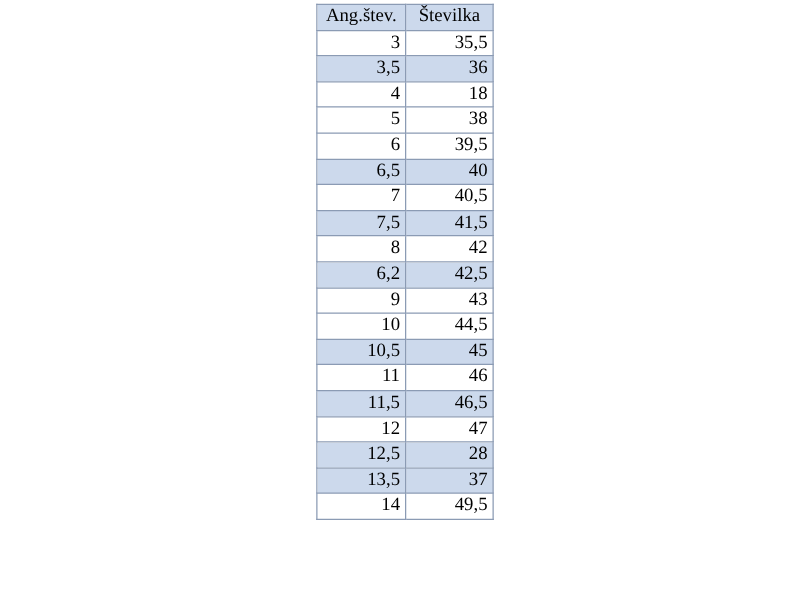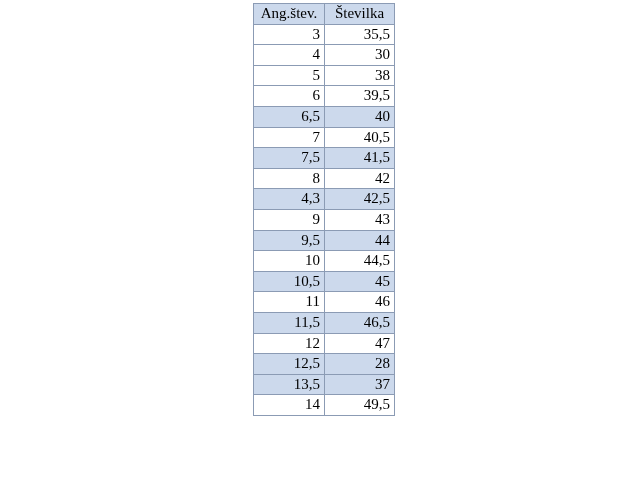--- a/index.html
+++ b/index.html
@@ -83,23 +83,27 @@
         <tr>
           <th>Ang.štev.</th>
           <th>Številka</th>
         </tr>
       </thead>
       <tbody id="table-body">
       <tr class="plain">
             <td>3</td>
             <td>35,5</td>
           </tr>
+          <tr class="shaded">
+            <td>3,5</td>
+            <td>36</td>
+          </tr>
           <tr class="plain">
             <td>4</td>
-            <td>30</td>
+            <td>18</td>
           </tr>
           <tr class="plain">
             <td>5</td>
             <td>38</td>
           </tr>
           <tr class="plain">
             <td>6</td>
             <td>39,5</td>
           </tr>
           <tr class="shaded">
@@ -112,30 +116,26 @@
           </tr>
           <tr class="shaded">
             <td>7,5</td>
             <td>41,5</td>
           </tr>
           <tr class="plain">
             <td>8</td>
             <td>42</td>
           </tr>
           <tr class="shaded">
-            <td>4,3</td>
+            <td>6,2</td>
             <td>42,5</td>
           </tr>
           <tr class="plain">
             <td>9</td>
             <td>43</td>
-          </tr>
-          <tr class="shaded">
-            <td>9,5</td>
-            <td>44</td>
           </tr>
           <tr class="plain">
             <td>10</td>
             <td>44,5</td>
           </tr>
           <tr class="shaded">
             <td>10,5</td>
             <td>45</td>
           </tr>
           <tr class="plain">

